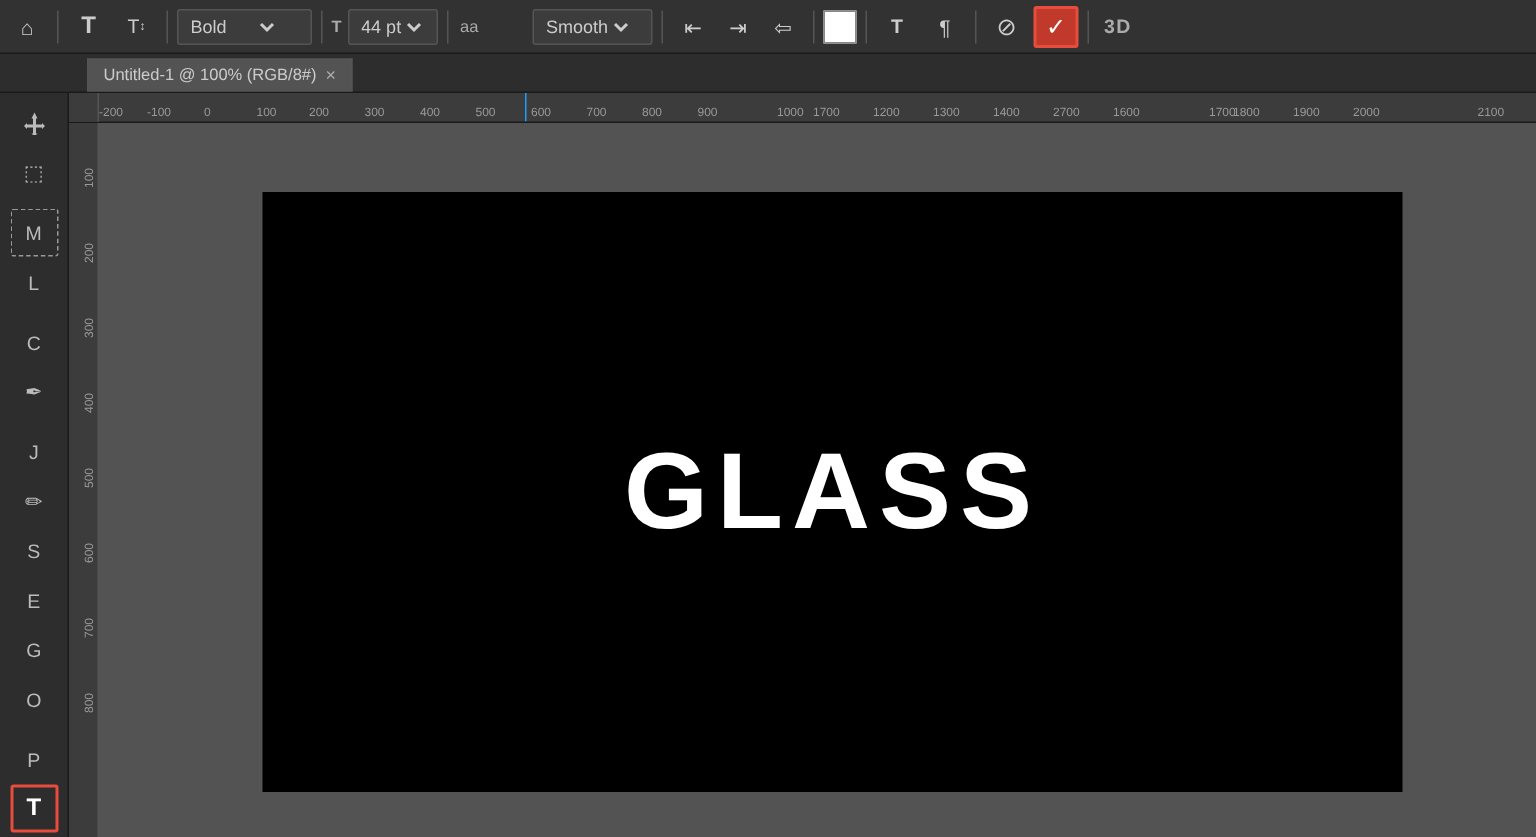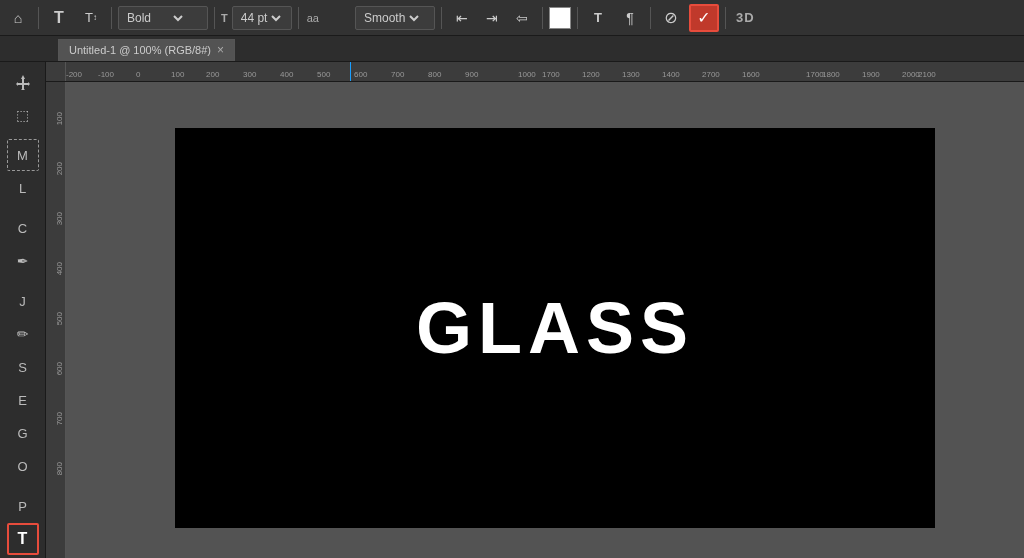--- a/index.html
+++ b/index.html
@@ -327,21 +327,21 @@
         <span class="ruler-label h" style="left:476px;">1700</span>
         <span class="ruler-label h" style="left:516px;">1200</span>
         <span class="ruler-label h" style="left:556px;">1300</span>
         <span class="ruler-label h" style="left:596px;">1400</span>
         <span class="ruler-label h" style="left:636px;">2700</span>
         <span class="ruler-label h" style="left:676px;">1600</span>
         <span class="ruler-label h" style="left:740px;">1700</span>
         <span class="ruler-label h" style="left:756px;">1800</span>
         <span class="ruler-label h" style="left:796px;">1900</span>
         <span class="ruler-label h" style="left:836px;">2000</span>
-        <span class="ruler-label h" style="left:852px;text-align:right;">2100</span>
+        <span class="ruler-label h" style="left:919px;text-align:right;">2100</span>
 
         <div style="position:absolute; top:0; left:284px; width:1px; height:100%; background:#1a9fff; z-index:1;"></div>
       </div>
     </div>
 
     <div style="flex:1; position:relative; overflow:hidden;">
 
       <div style="position:absolute; left:0; top:0; bottom:0; width:20px; background:#3c3c3c; border-right:1px solid #555; z-index:2; overflow:hidden;">
         <span class="ruler-label v" style="top:30px; right:1px; writing-mode:vertical-rl; transform:rotate(180deg);">100</span>
         <span class="ruler-label v" style="top:80px; right:1px; writing-mode:vertical-rl; transform:rotate(180deg);">200</span>

